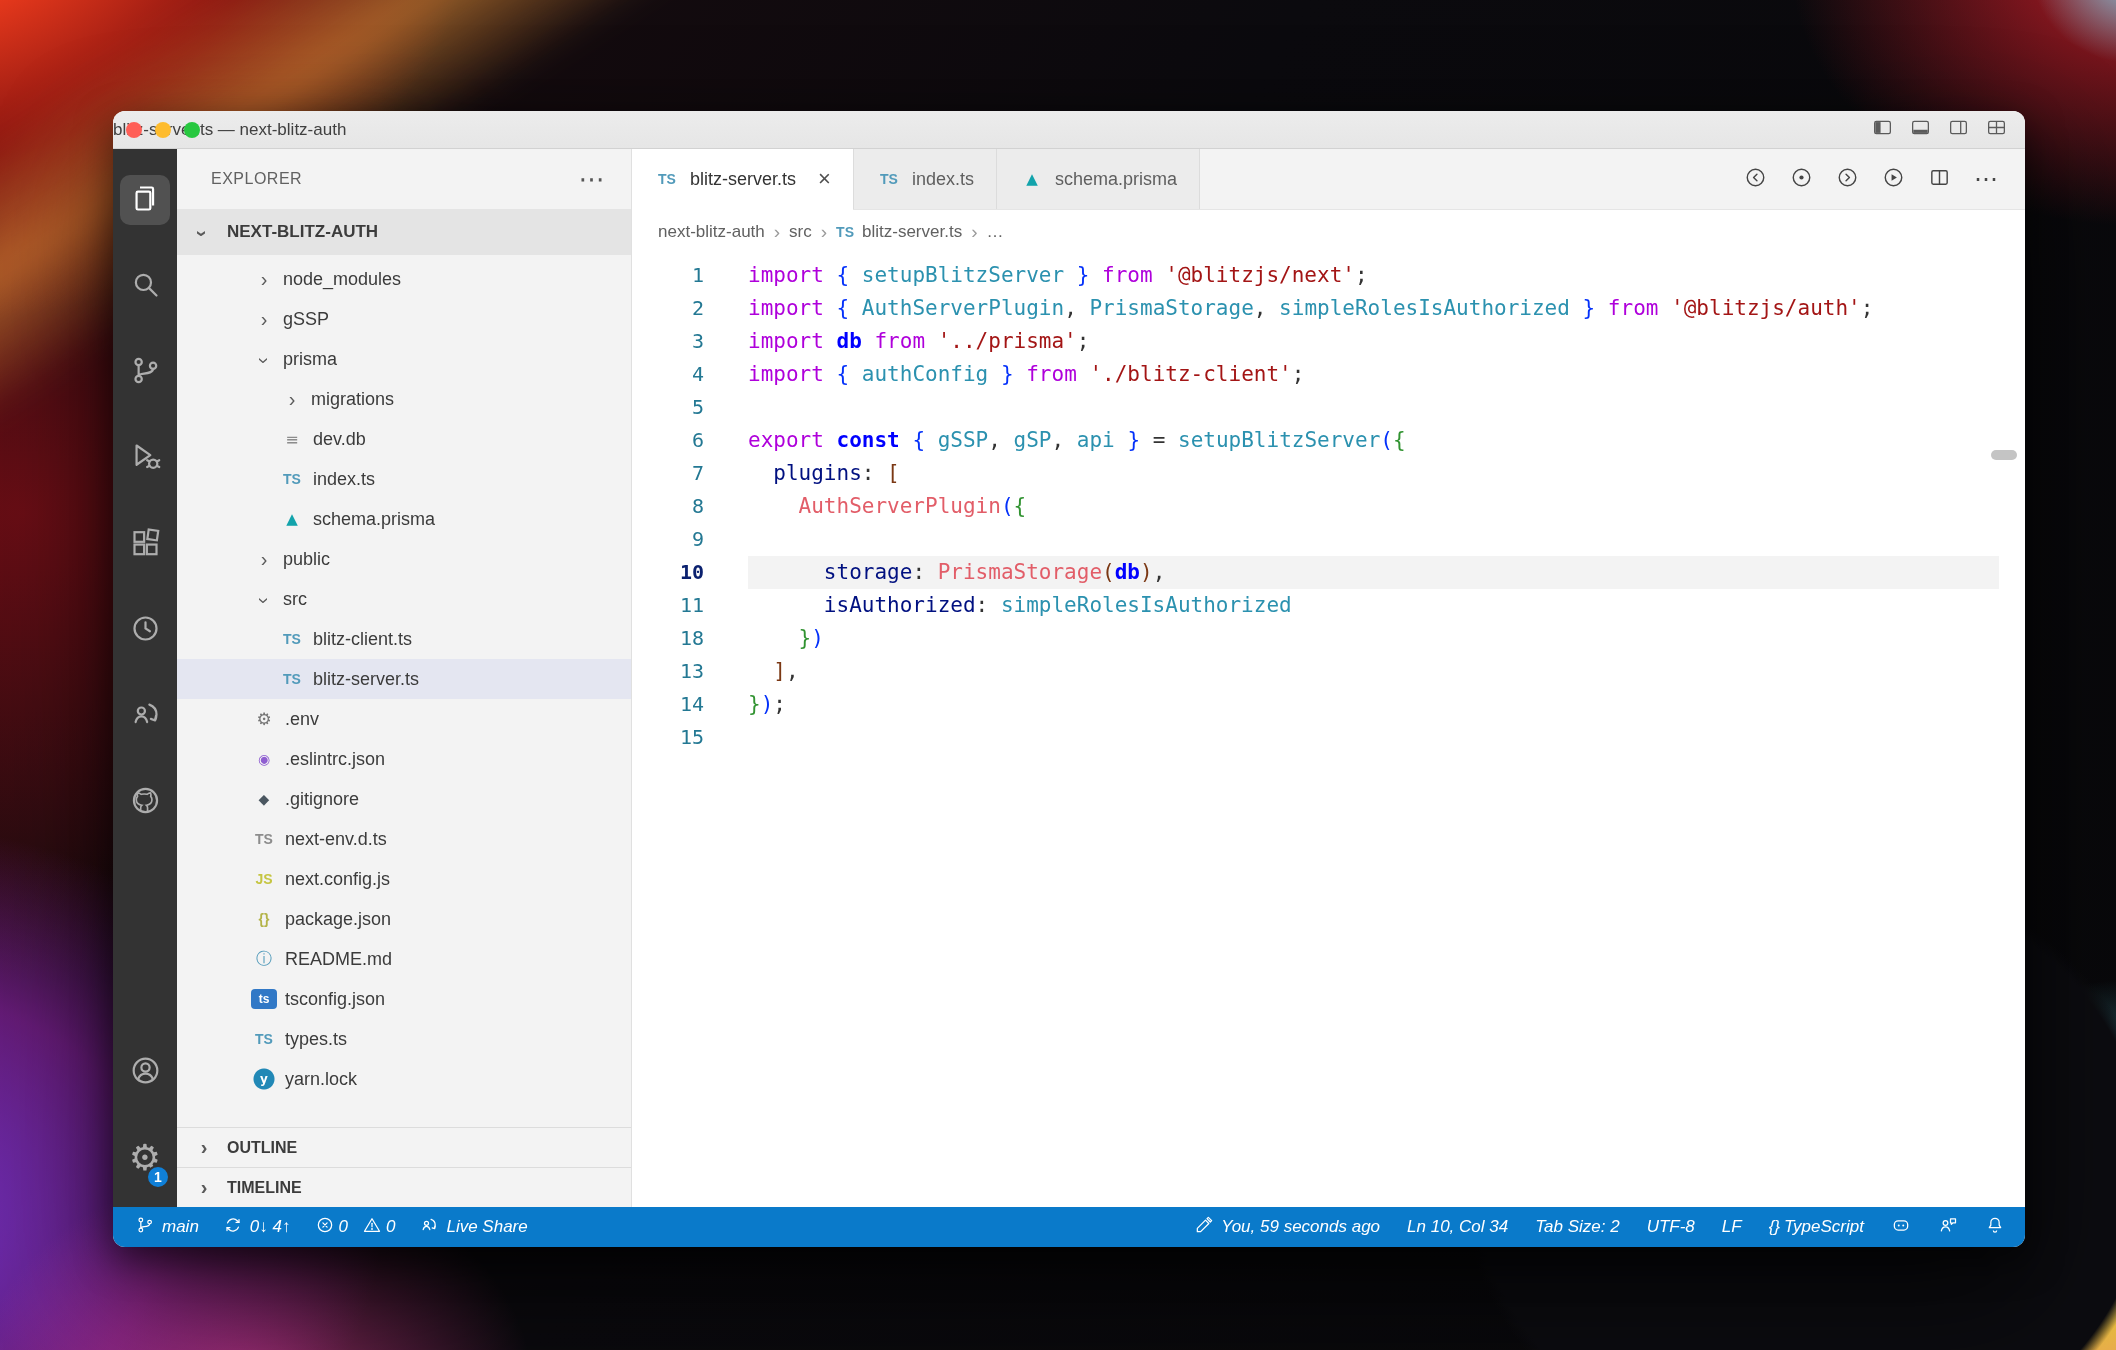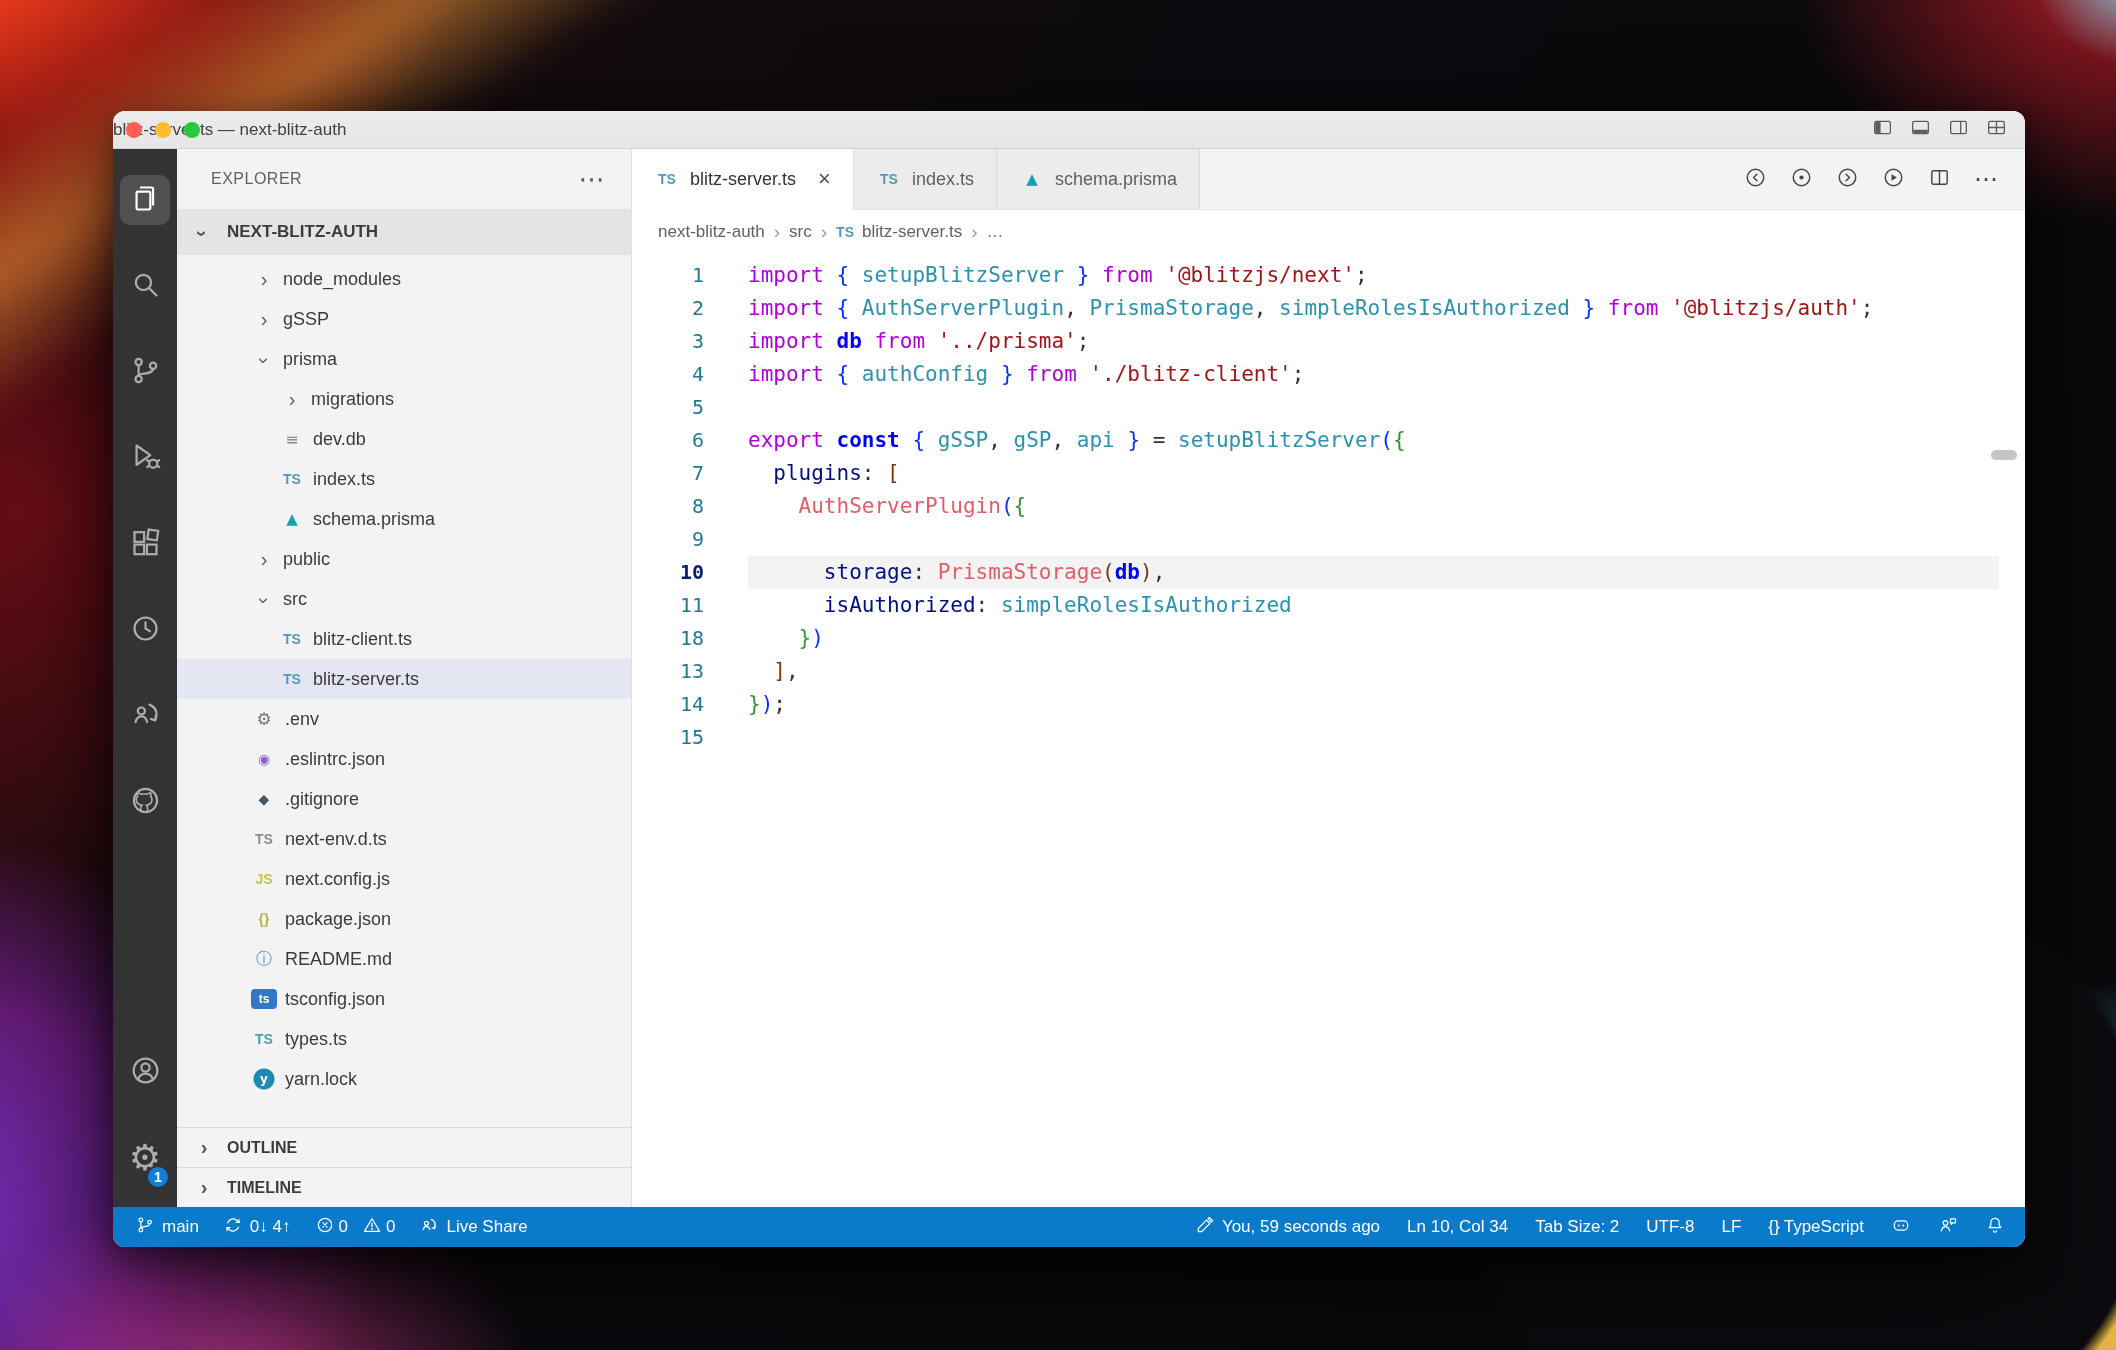--- a/index.html
+++ b/index.html
@@ -115,21 +115,21 @@
   .t-br1  { color:var(--c-bracket1,#0431FA); }
   .t-br2  { color:var(--c-bracket2,#319331); }
   .t-br3  { color:var(--c-bracket3,#7B3814); }
   .ruler-mark { position:absolute; right:8px; top:196px; width:26px; height:10px; background:#B5B5B5; border-radius:5px; opacity:.8; }
 
   
   .statusbar { flex:0 0 40px; background:var(--c-status_bar_bg,#0A7ACA); color:#fff; display:flex; align-items:center;
     padding:0 20px 0 22px; font-size:17px; }
   .sb-left { display:flex; align-items:center; gap:24px; }
   .sb-right { margin-left:auto; display:flex; align-items:center; gap:27px; }
-  .sb-item { display:flex; align-items:center; gap:7px; white-space:nowrap; }
+  .sb-item { display:flex; align-items:center; gap:7px; white-space:nowrap;font-style:italic; }
   .sb-item svg { width:20px; height:20px; }
   .sb-gap-sm { gap:4px; }
 </style>
 </head>
 <body>
 
 <div class="bg"></div>
 
 <div class="window">
 

